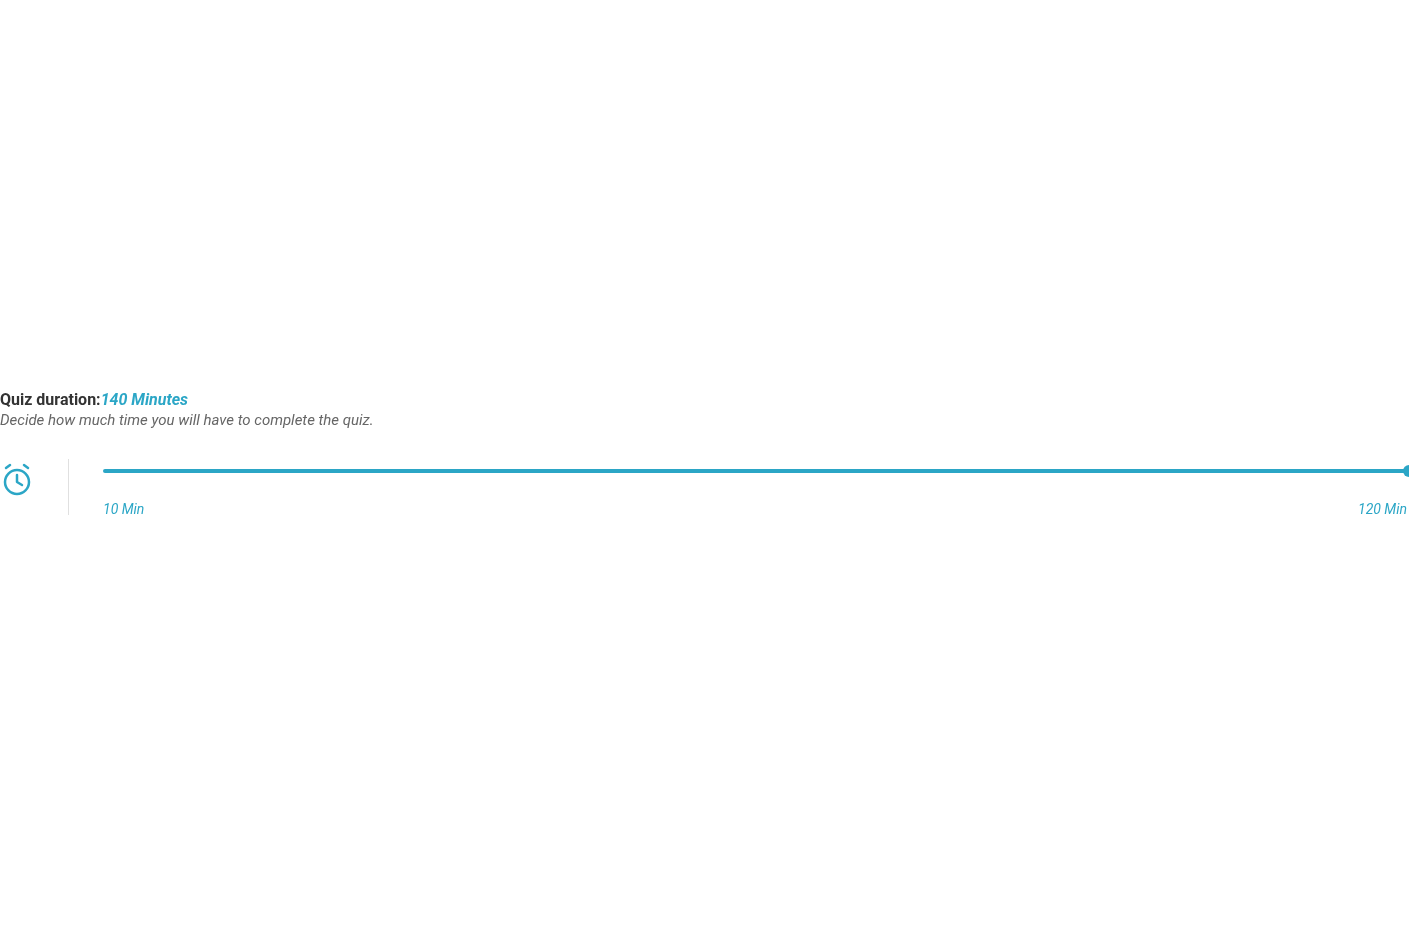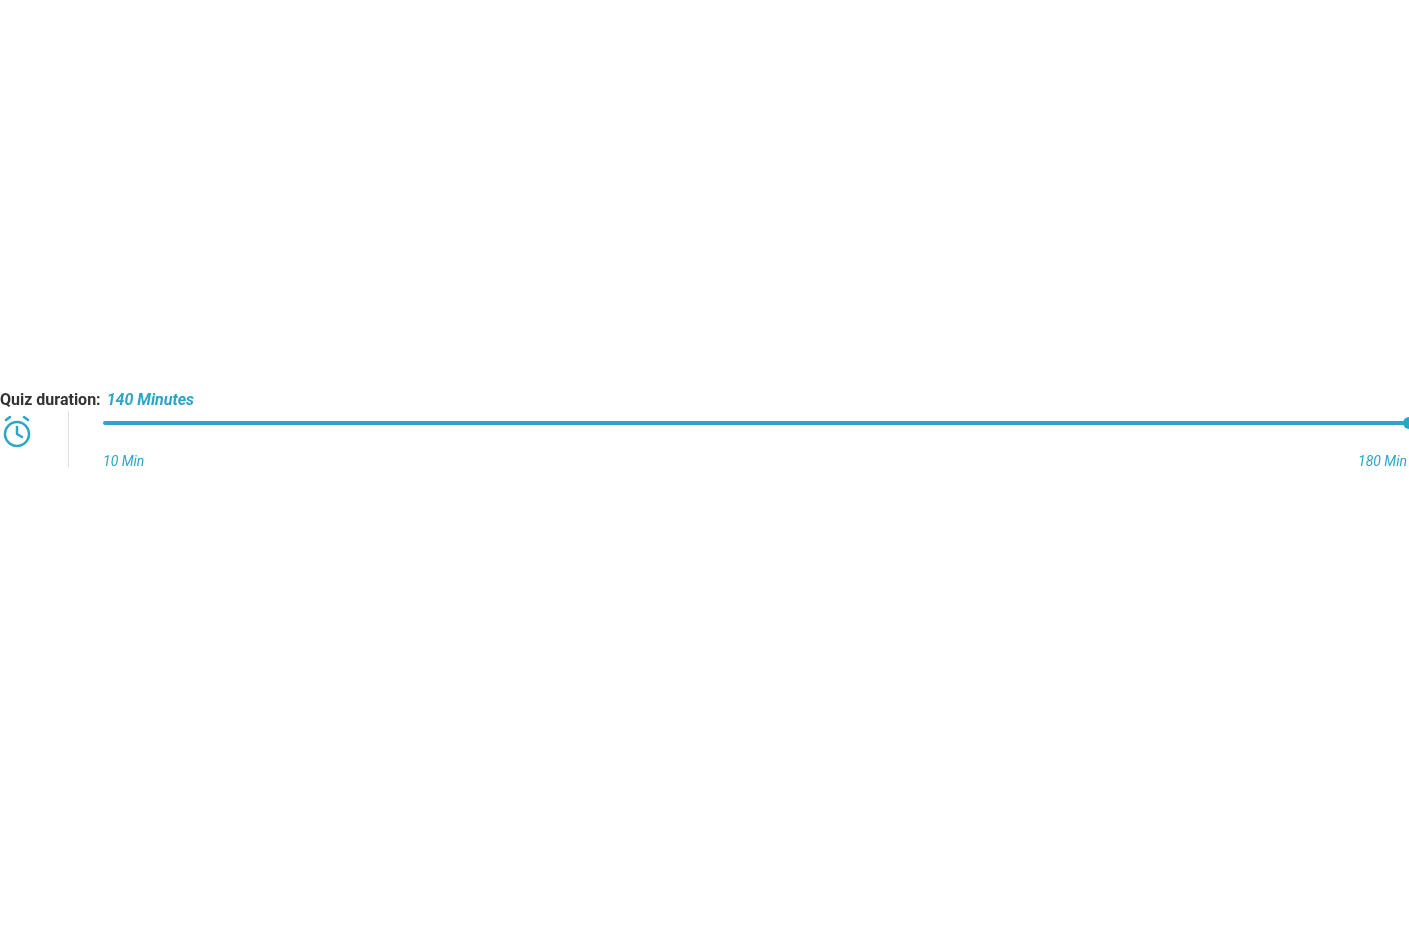--- a/index.html
+++ b/index.html
@@ -16,21 +16,21 @@
     }
     .duration-section {
       position: absolute;
       top: 390px;
       left: 0;
       right: 0;
     }
     .duration-header {
       display: flex;
       align-items: baseline;
-      gap: 6px;
+      gap: 0;
       margin-bottom: 2px;
     }
     .duration-label {
       font-weight: 700;
       font-size: 16px;
       color: #333333;
     }
     .duration-value {
       font-weight: 700;
       font-style: italic;
@@ -101,37 +101,38 @@
     }
   </style>
 </head>
 <body>
 
 <div class="duration-section">
   <div class="duration-header">
     <span class="duration-label">Quiz duration:</span>
     <span class="duration-value">140 Minutes</span>
   </div>
+  <div class="duration-description">Decide how much time you will have to complete the quiz.</div>
 
   <div class="slider-row">
     <div class="clock-icon-wrap">
       <span class="clock-icon">
         <svg viewBox="0 0 34 34" fill="none" stroke="#2ba6c6" stroke-width="2.5" stroke-linecap="round" stroke-linejoin="round">
           <circle cx="17" cy="19" r="12"></circle>
           <path d="M17 12 L17 19 L22 22"></path>
           <path d="M6 5 L10 2"></path>
           <path d="M28 5 L24 2"></path>
         </svg>
       </span>
     </div>
     <div class="divider"></div>
     <div class="slider-container">
       <div class="slider-track">
         <div class="slider-thumb"></div>
 
       </div>
       <div class="slider-labels">
         <span class="slider-min-label">10 Min</span>
-        <span class="slider-max-label">180 Min</span>
+        <span class="slider-max-label">120 Min</span>
       </div>
     </div>
   </div>
 </div>
 
 </body></html>

